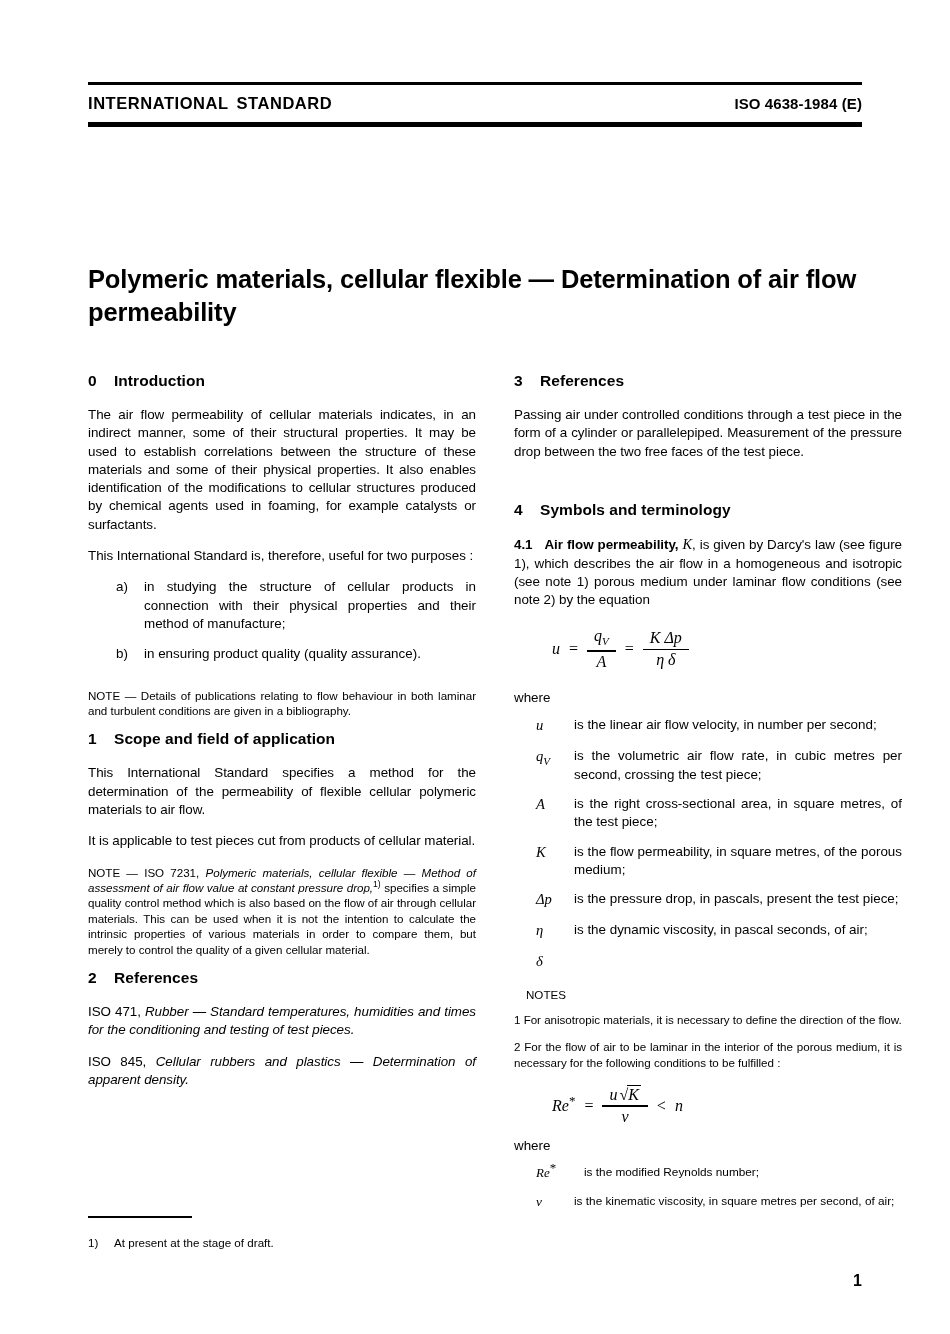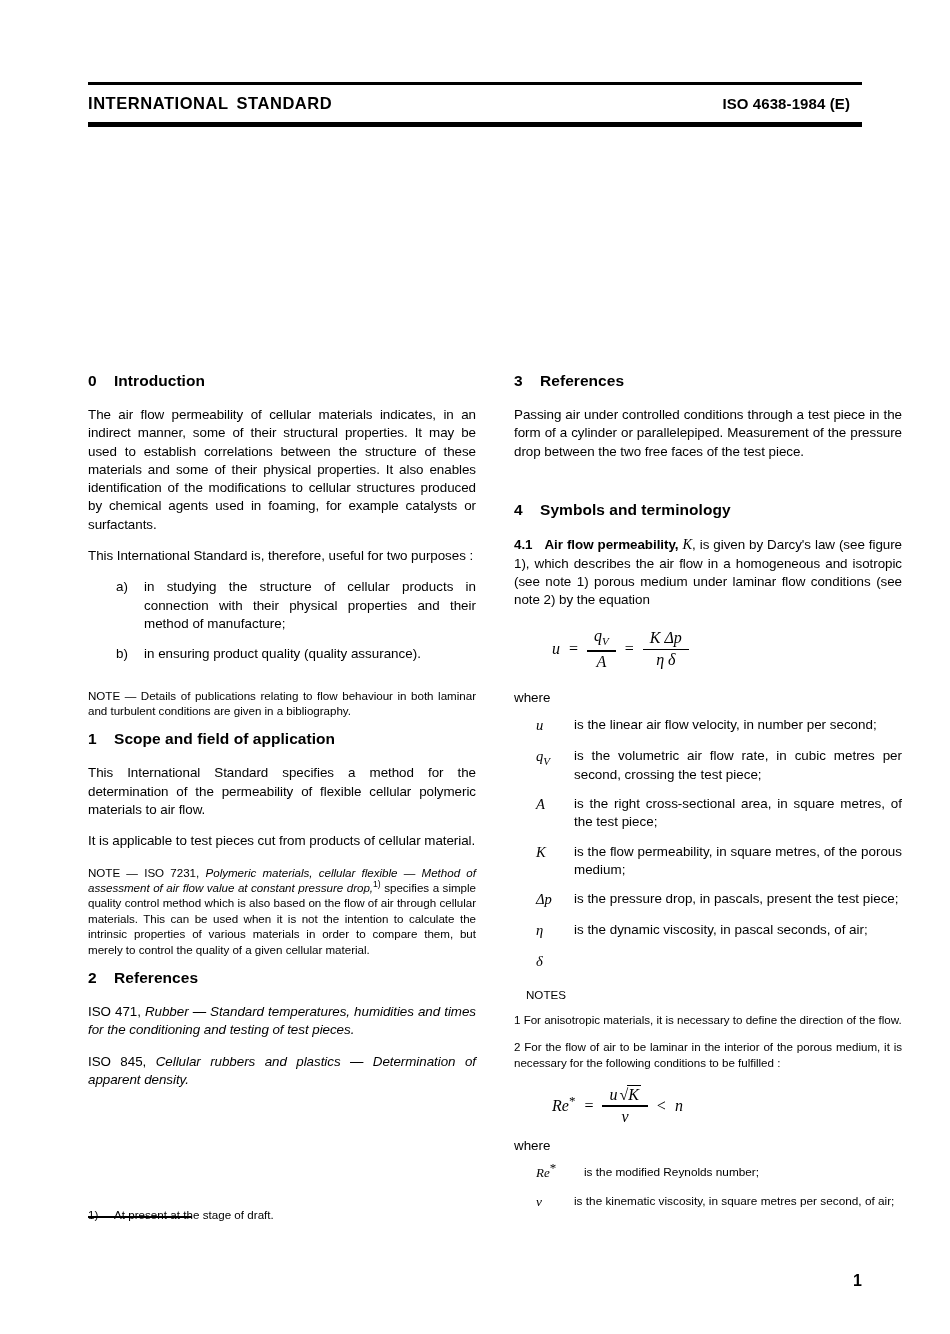--- a/index.html
+++ b/index.html
@@ -33,21 +33,21 @@
     position: absolute;
     left: 88px;
     right: 88px;
     top: 122px;
     height: 5px;
     background: #000;
   }
   .header-row {
     position: absolute;
     left: 88px;
-    right: 100px;
+    right: 88px;
     top: 88px;
     height: 30px;
     display: flex;
     align-items: center;
     justify-content: space-between;
   }
   .header-left {
     font-size: 16.5px;
     font-weight: bold;
     letter-spacing: 0.55px;
@@ -222,21 +222,21 @@
     position: absolute;
     left: 88px;
     top: 1216px;
     width: 104px;
     height: 2.4px;
     background: #000;
   }
   .footnote {
     position: absolute;
     left: 88px;
-    top: 1208px;
+    top: 1236px;
     width: 400px;
     font-size: 11.6px;
     letter-spacing: 0.02px;
   }
   .footnote .fnum {
     display: inline-block;
     min-width: 26px;
   }
   .page-num {
     position: absolute;
@@ -251,20 +251,21 @@
 
 <div class="page">
 
   <div class="rule-thin"></div>
   <div class="header-row">
     <div class="header-left">INTERNATIONAL STANDARD</div>
     <div class="header-right">ISO 4638-1984 (E)</div>
   </div>
   <div class="rule-thick"></div>
 
+  <h1 class="doc-title">Polymeric materials, cellular flexible — Determination of air flow permeability</h1>
 
   <div class="col col-left">
 
     <h2 class="sec">
       <span class="num">0</span><span>Introduction</span>
     </h2>
 
     <p class="body">The air flow permeability of cellular materials indicates, in an indirect manner, some of their structural properties. It may be used to establish correlations between the structure of these materials and some of their physical properties. It also enables identification of the modifications to cellular structures produced by chemical agents used in foaming, for example catalysts or surfactants.</p>
     <p class="body">This International Standard is, therefore, useful for two purposes :</p>
 

